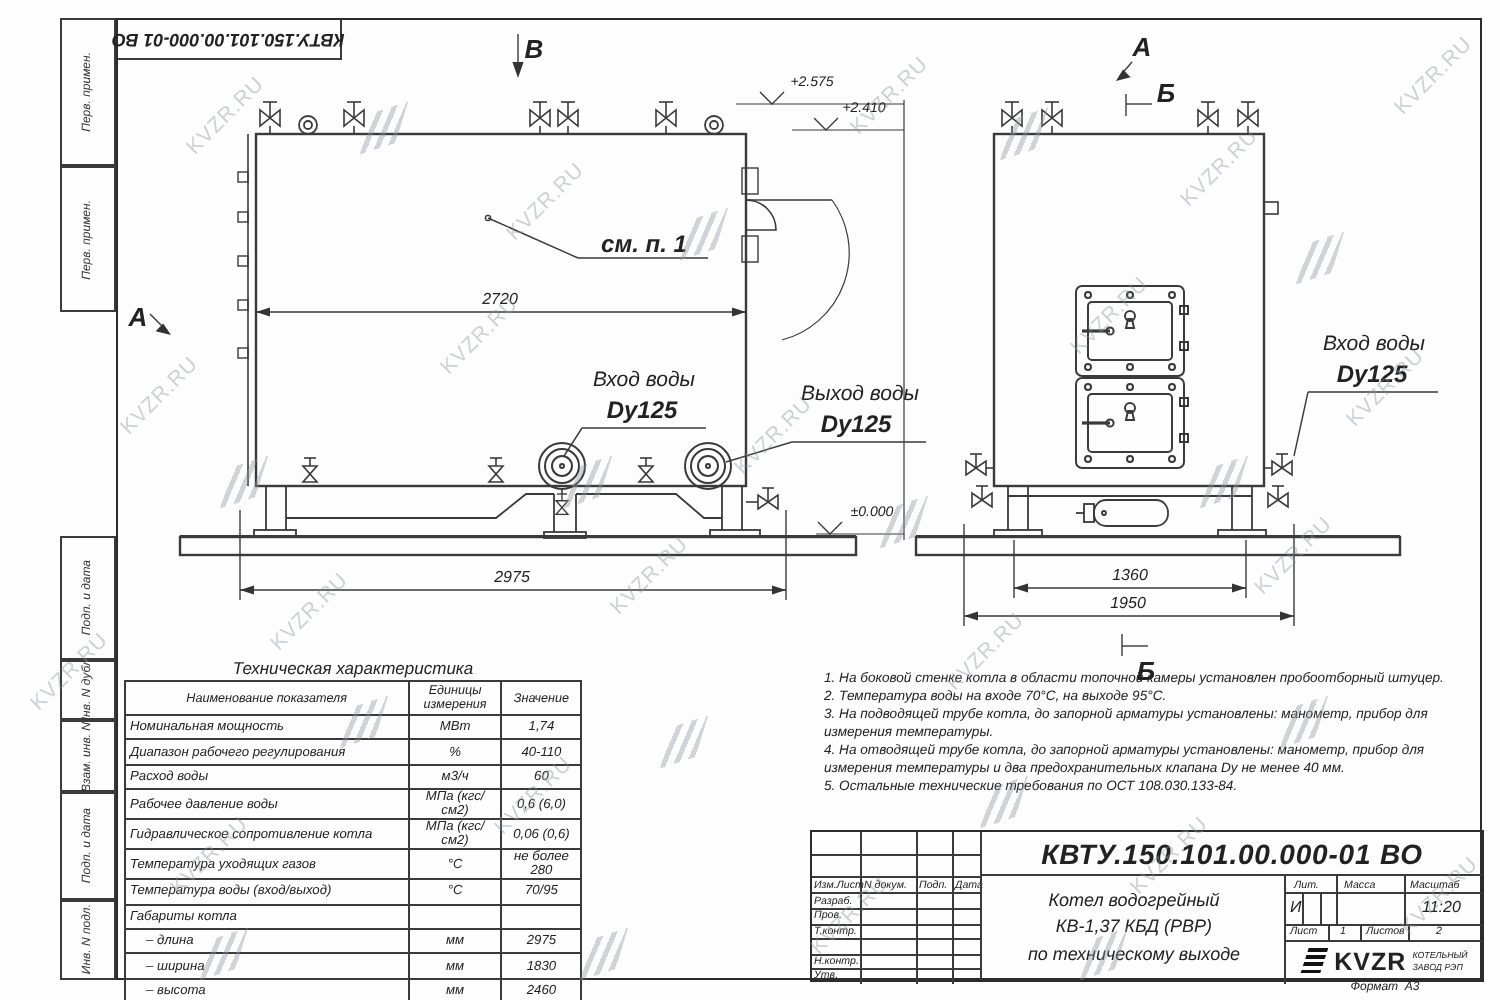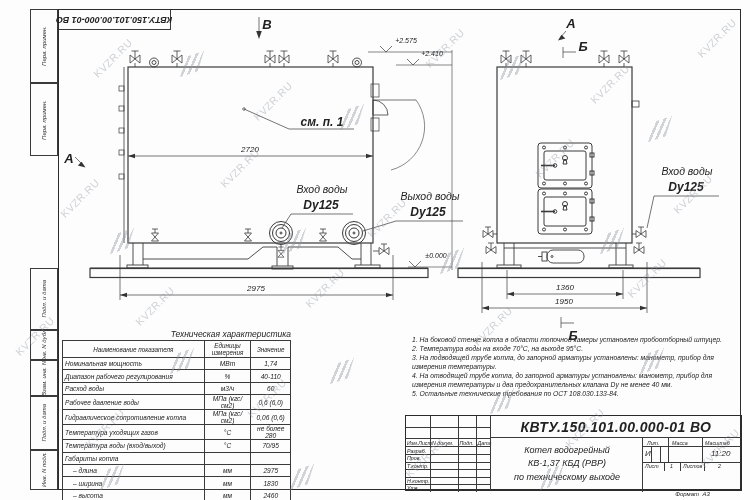--- a/index.html
+++ b/index.html
@@ -11,21 +11,21 @@
   .margin-box{position:absolute;left:30px;width:28px;border:1px solid #3a3a3a;box-sizing:border-box;
          display:flex;align-items:center;justify-content:center;overflow:hidden;}
   .margin-box span{writing-mode:vertical-rl;transform:rotate(180deg);
          font:italic 6px "Liberation Sans",sans-serif;color:#333;white-space:nowrap;}
   .stamp-top{position:absolute;left:59px;top:10px;width:112px;height:20px;
          border-right:1px solid #3a3a3a;border-bottom:1px solid #3a3a3a;box-sizing:border-box;
          display:flex;align-items:center;justify-content:center;}
   .stamp-top span{transform:rotate(180deg);font:italic 700 9px "Liberation Sans",sans-serif;white-space:nowrap;}
   
   .spec{position:absolute;left:62px;top:329px;width:229px;}
-  .spec-title{text-align:right;font:italic 8.5px "Liberation Sans",sans-serif;margin-bottom:1px;}
+  .spec-title{text-align:center;font:italic 8.5px "Liberation Sans",sans-serif;margin-bottom:1px;}
   table.spec-t{border-collapse:collapse;width:229px;}
   table.spec-t td,table.spec-t th{border:1px solid #3a3a3a;font:italic 6.6px "Liberation Sans",sans-serif;
          padding:0 2px;height:11.4px;vertical-align:middle;}
   table.spec-t th{font-size:6.3px;font-weight:normal;text-align:center;height:16px;}
   td.c-name{width:147px;text-align:left;}
   td.c-unit{width:44px;text-align:center;}
   td.c-val{width:36px;text-align:center;}
   
   .notes{position:absolute;left:412px;top:336px;width:331px;}
   .notes div{font:italic 6.8px "Liberation Sans",sans-serif;line-height:1.32;}
@@ -448,20 +448,28 @@
 
     <div class="tb-line" style="left:236px;top:45.5px;width:99px;height:1px;"></div>
     <div class="tb-line" style="left:258px;top:45.5px;width:1px;height:9px;"></div>
     <div class="tb-line" style="left:274px;top:45.5px;width:1px;height:9px;"></div>
     <div class="tb-line" style="left:298px;top:45.5px;width:1px;height:9px;"></div>
     <span class="tb-txt" style="left:239px;top:47px;">Лист</span>
     <span class="tb-txt" style="left:264px;top:47px;">1</span>
     <span class="tb-txt" style="left:277px;top:47px;">Листов</span>
     <span class="tb-txt" style="left:312px;top:47px;">2</span>
 
+    <div class="logo-row">
+      <div class="logo-glyph"></div>
+      <span class="logo-word">KVZR</span>
+      <span class="logo-sub">
+        <span>КОТЕЛЬНЫЙ</span>
+        <span>ЗАВОД РЭП</span>
+      </span>
+    </div>
   </div>
   <div class="fmt">
     <span>Формат</span>&nbsp;&nbsp;<span>А3</span>
   </div>
 
   <div class="wm-layer">
     <span class="wm" style="left:88px;top:52px;">KVZR.RU</span>
     <span class="wm" style="left:248px;top:95px;">KVZR.RU</span>
     <span class="wm" style="left:420px;top:42px;">KVZR.RU</span>
     <span class="wm" style="left:585px;top:78px;">KVZR.RU</span>

